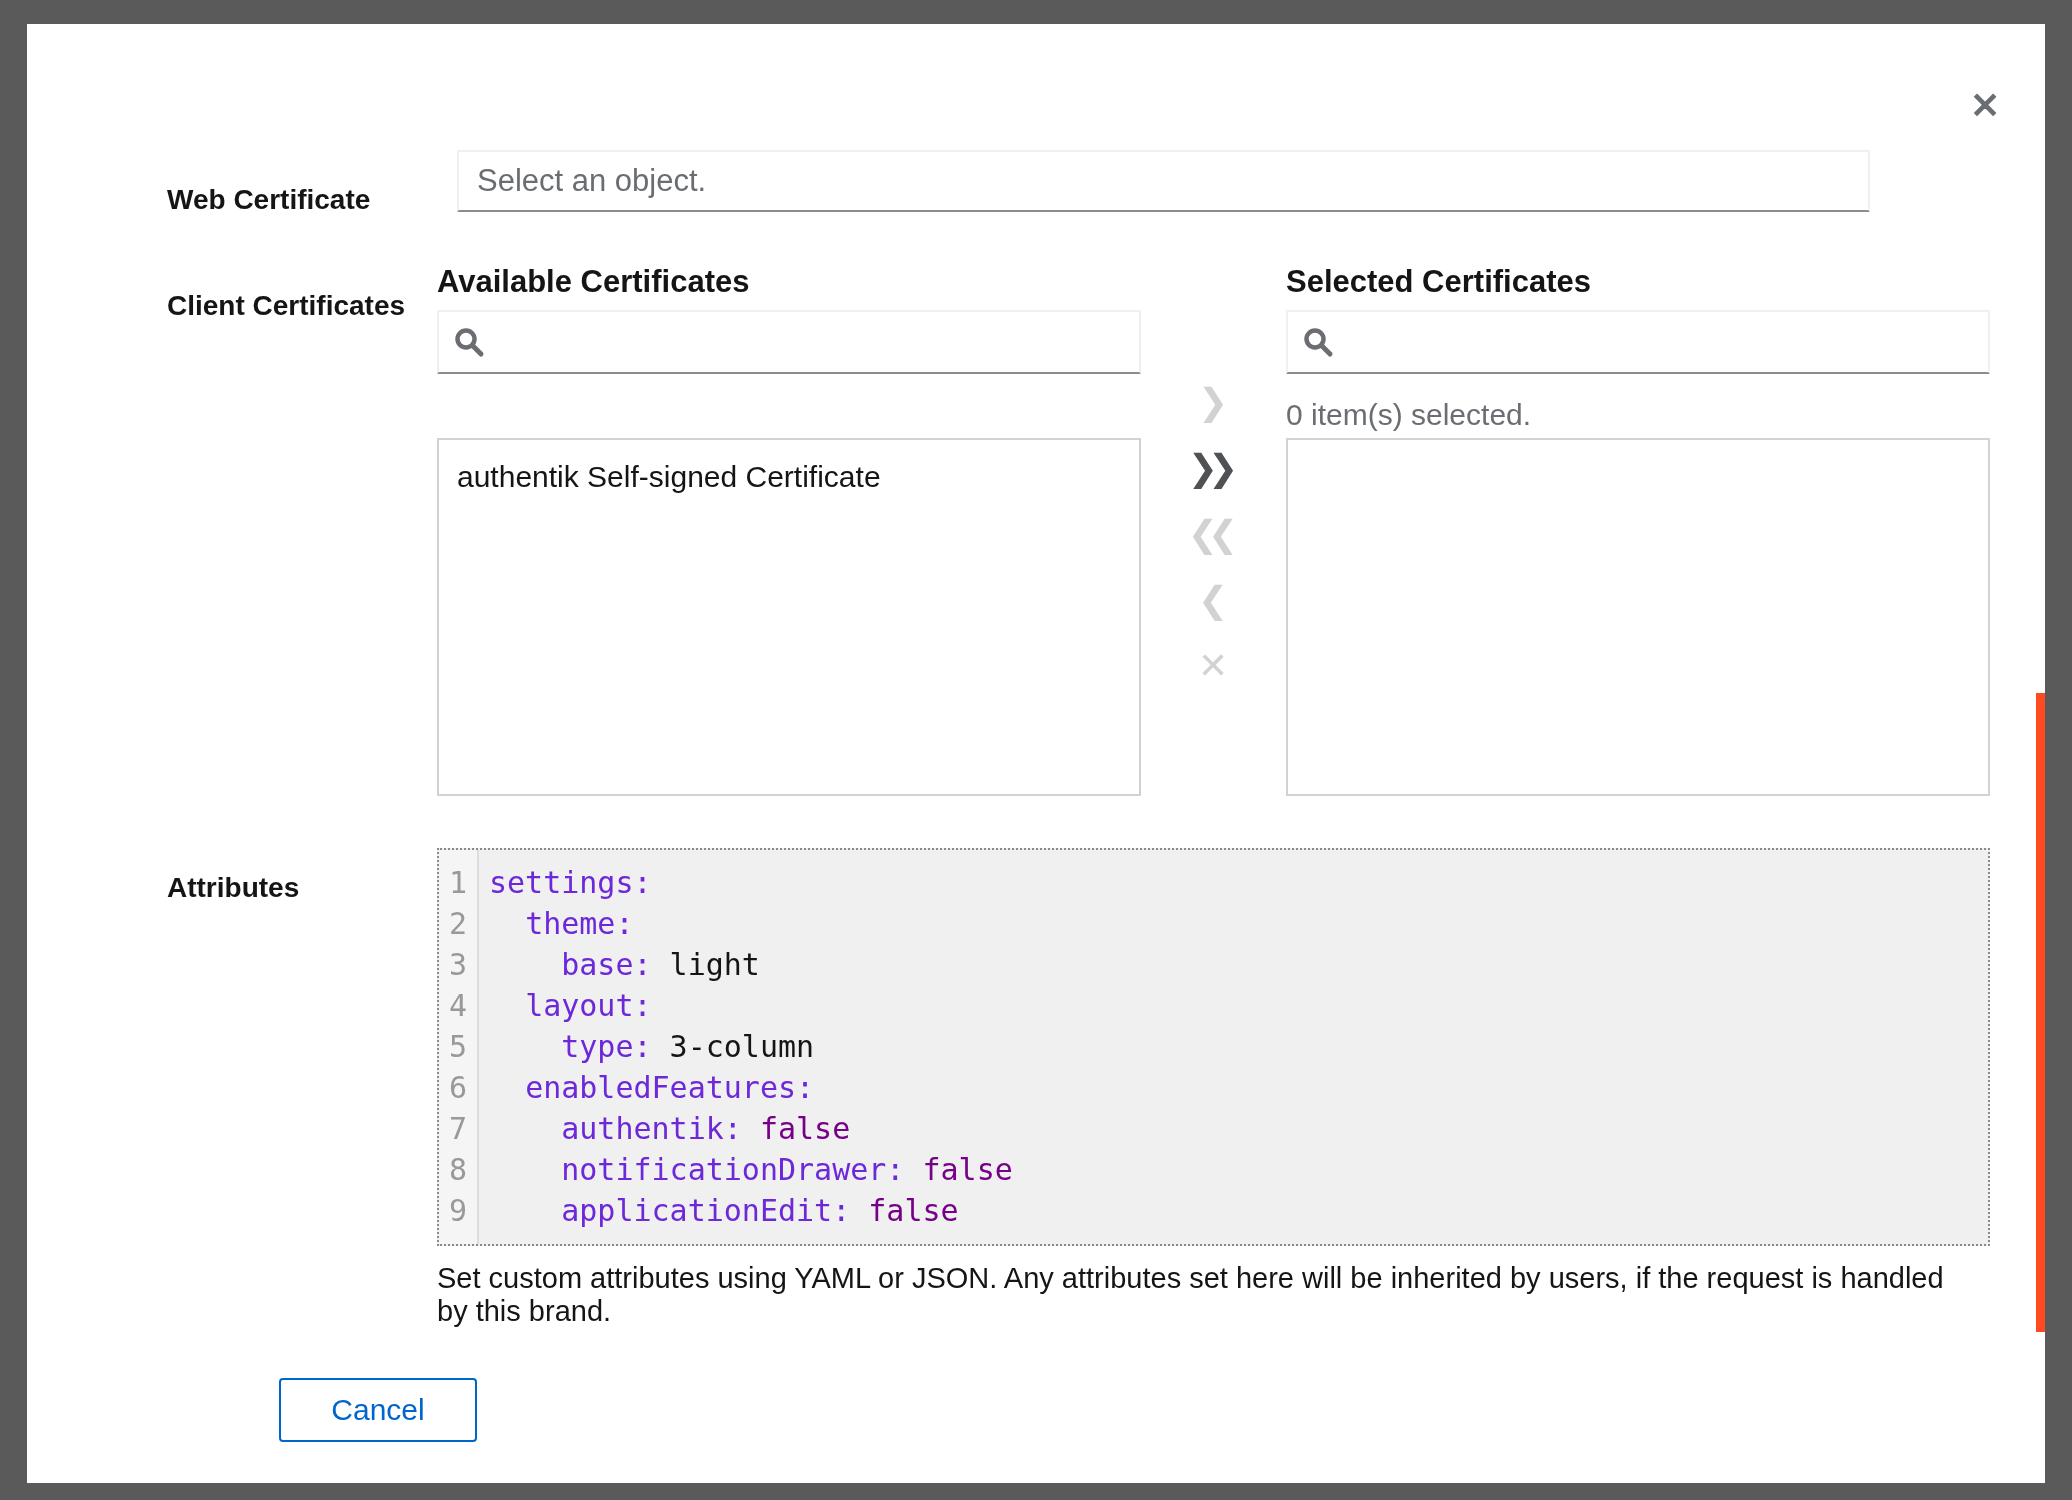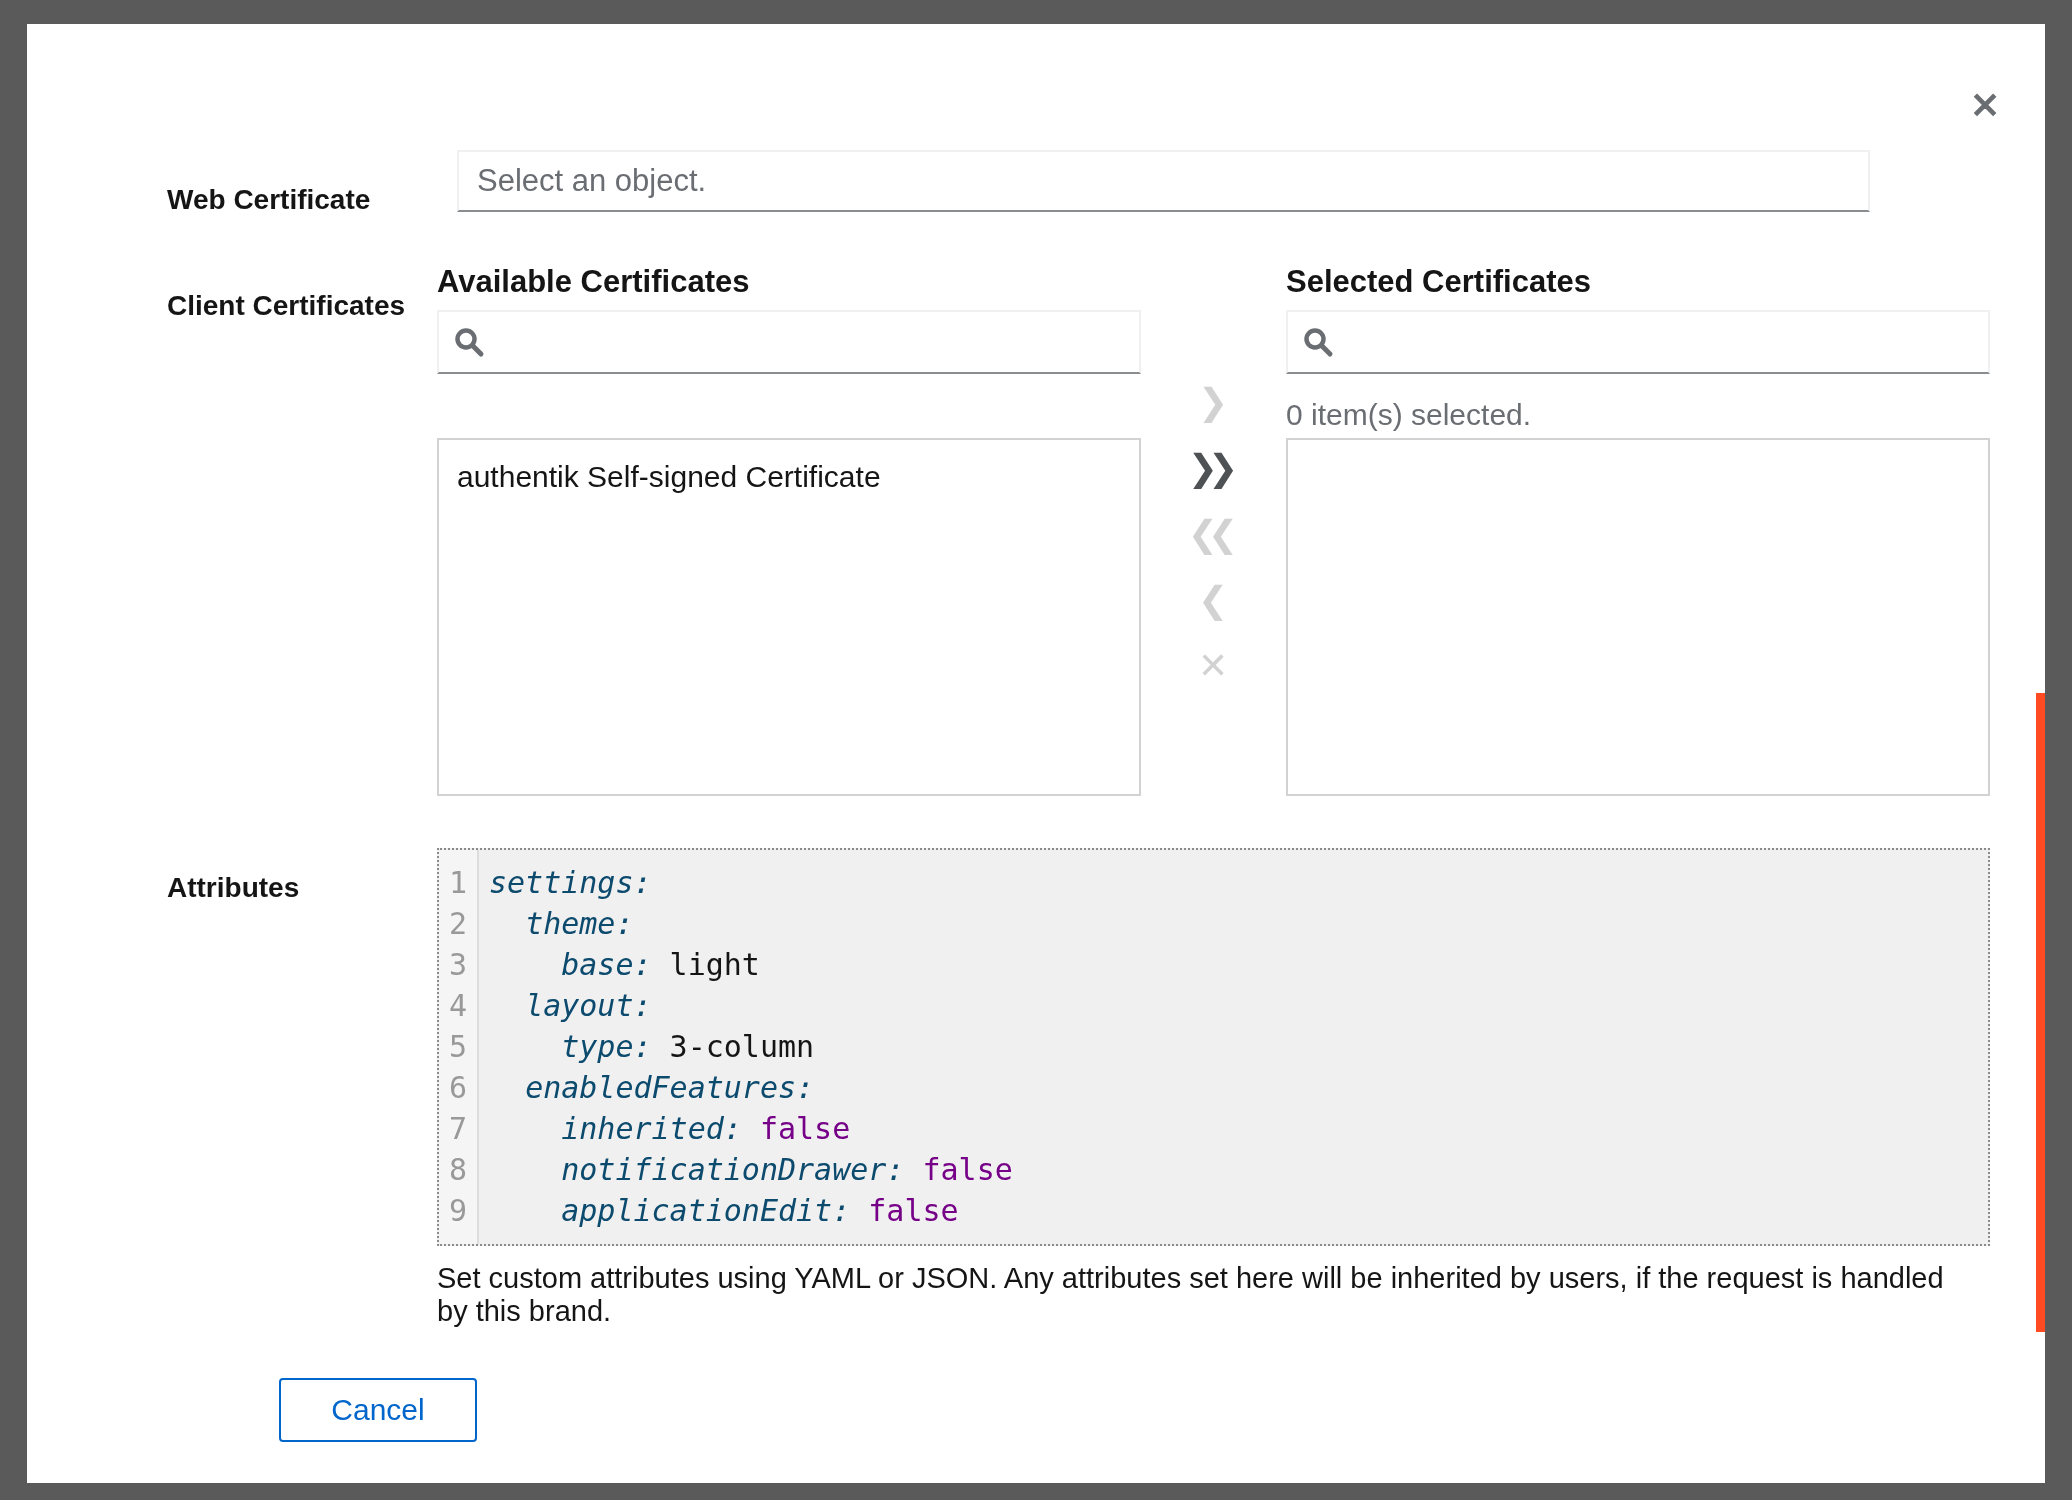--- a/index.html
+++ b/index.html
@@ -85,21 +85,21 @@
   }
   .code-gutter div{
     text-align:right;padding-right:10px;color:#999999;
     font-family:"DejaVu Sans Mono", monospace;font-size:30px;line-height:41px;
   }
   .code-area{padding:12px 0 0 10px;flex:1;cursor:text;}
   .code-line{
     font-family:"DejaVu Sans Mono", monospace;font-size:30px;line-height:41px;
     white-space:pre;color:#151515;
   }
-  .tok-key{color:#0c4a6e;font-style:italic;}
+  .tok-key{color:#6d28d9;}
   .tok-bool{color:#770088;}
   .tok-plain{color:#151515;}
   .help-text{
     position:absolute;left:410px;top:1238px;width:1520px;
     font-size:29px;color:#151515;
   }
   
   .btn{
     position:absolute;top:1354px;height:64px;box-sizing:border-box;
     font-size:30px;font-family:"Liberation Sans", sans-serif;
@@ -177,21 +177,21 @@
         <div>8</div>
         <div>9</div>
       </div>
     <div class="code-area" id="code-lines">
         <div class="code-line"><span class="tok-key">settings:</span></div>
         <div class="code-line"><span class="tok-plain">  </span><span class="tok-key">theme:</span></div>
         <div class="code-line"><span class="tok-plain">    </span><span class="tok-key">base:</span><span class="tok-plain"> light</span></div>
         <div class="code-line"><span class="tok-plain">  </span><span class="tok-key">layout:</span></div>
         <div class="code-line"><span class="tok-plain">    </span><span class="tok-key">type:</span><span class="tok-plain"> 3-column</span></div>
         <div class="code-line"><span class="tok-plain">  </span><span class="tok-key">enabledFeatures:</span></div>
-        <div class="code-line"><span class="tok-plain">    </span><span class="tok-key">inherited:</span><span class="tok-plain"> </span><span class="tok-bool">false</span></div>
+        <div class="code-line"><span class="tok-plain">    </span><span class="tok-key">authentik:</span><span class="tok-plain"> </span><span class="tok-bool">false</span></div>
         <div class="code-line"><span class="tok-plain">    </span><span class="tok-key">notificationDrawer:</span><span class="tok-plain"> </span><span class="tok-bool">false</span></div>
         <div class="code-line"><span class="tok-plain">    </span><span class="tok-key">applicationEdit:</span><span class="tok-plain"> </span><span class="tok-bool">false</span></div>
       </div>
   </div>
   <div class="help-text">Set custom attributes using YAML or JSON. Any attributes set here will be inherited by users, if the request is handled by this brand.</div>
 
   <button class="btn btn-secondary">Cancel</button>
 
 </div>
 

